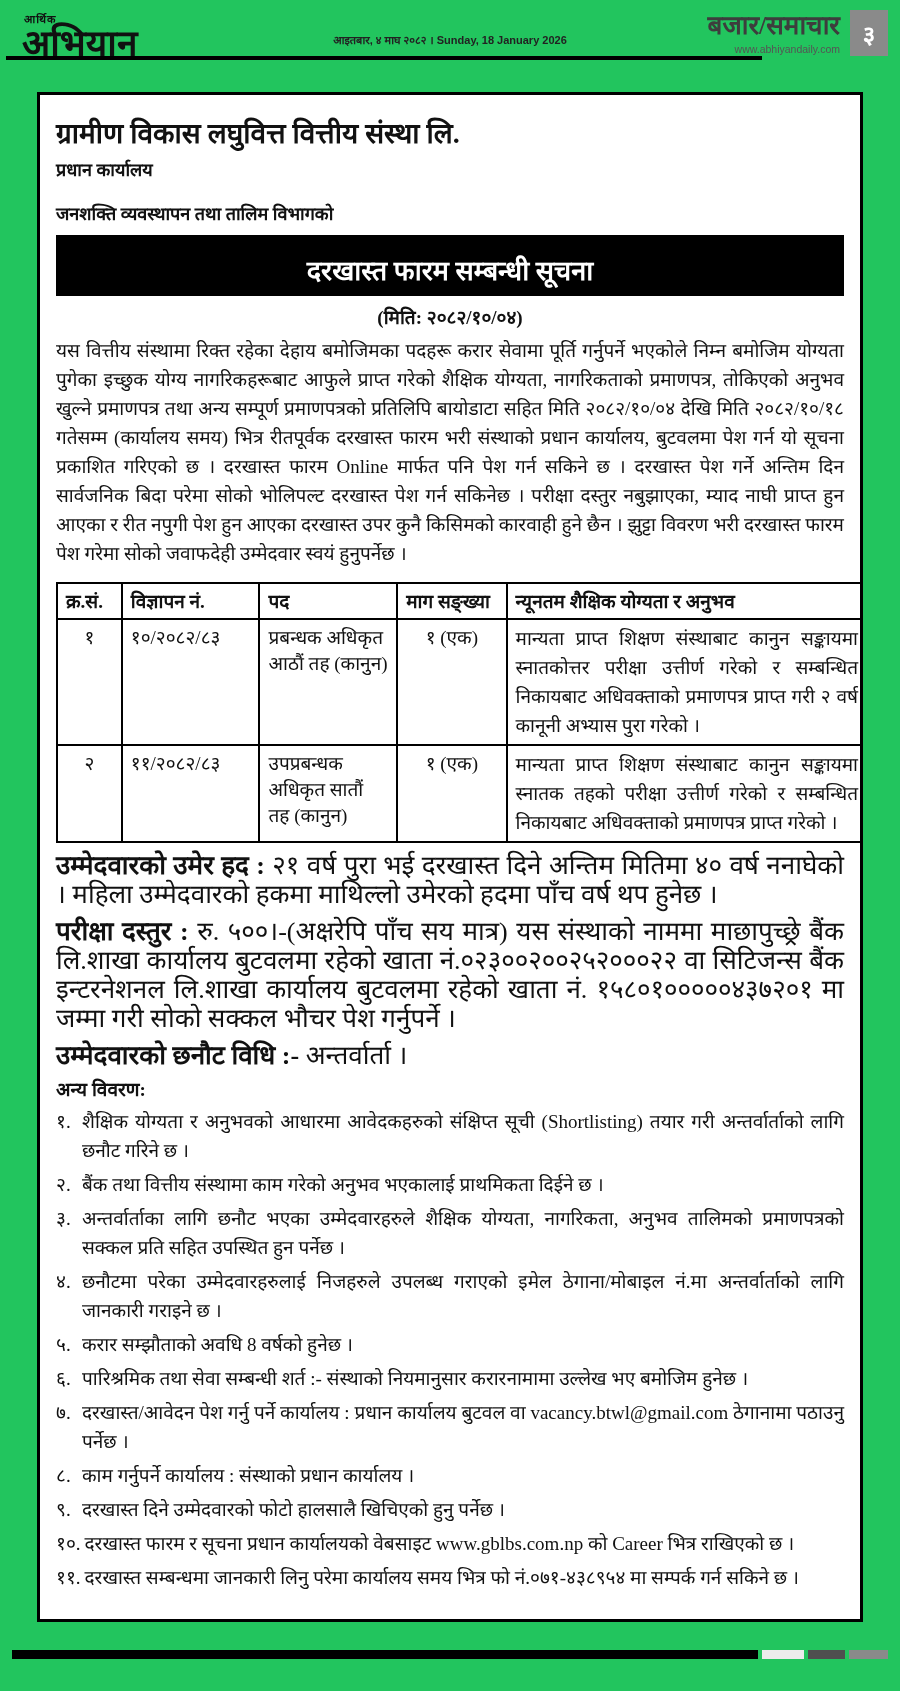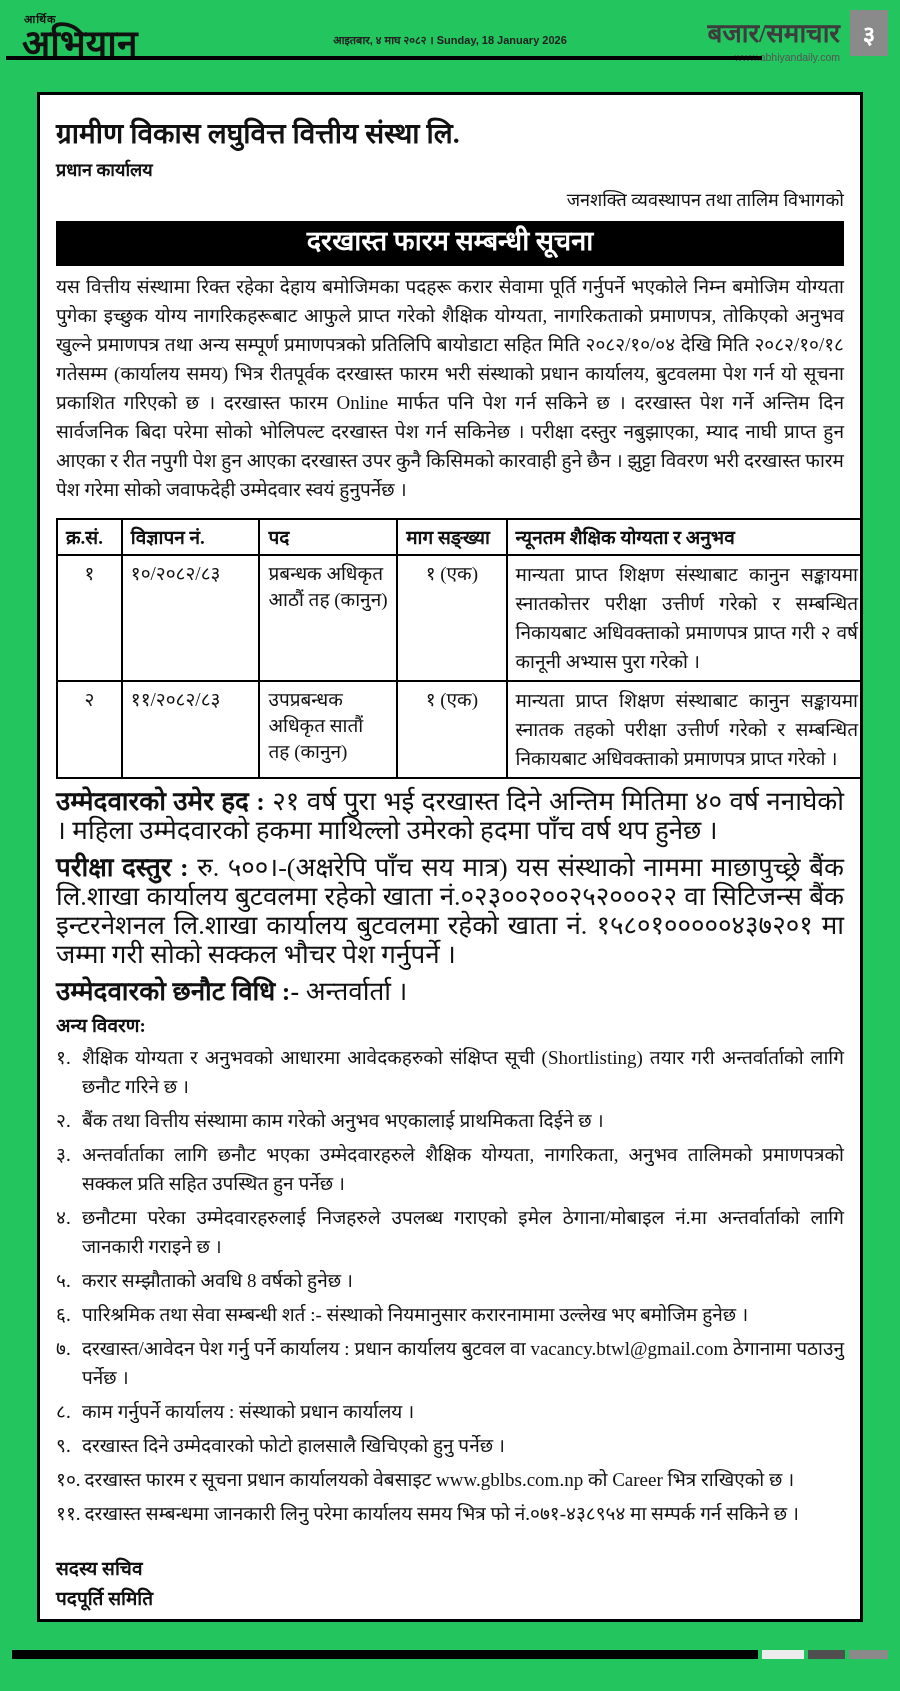--- a/index.html
+++ b/index.html
@@ -12,41 +12,41 @@
   
   .masthead { position:absolute; top:0; left:0; width:100%; height:62px; }
   .logo { position:absolute; left:22px; top:14px; line-height:1; }
   .logo .logo-top { display:block; font-size:11px; font-weight:bold; letter-spacing:1px; margin-left:2px; font-family:"Liberation Sans","DejaVu Sans",sans-serif; }
   .logo .logo-main { display:block; font-size:37px; font-weight:bold; font-family:"Liberation Sans","DejaVu Sans",sans-serif; letter-spacing:0; }
   .dateline {
     position:absolute; left:0; right:0; top:32px; text-align:center;
     font-size:11px; font-weight:bold; color:#222;
     font-family:"Liberation Sans","DejaVu Sans",sans-serif;
   }
-  .section-block { position:absolute; right:60px; top:12px; text-align:right;margin-top:8px; }
+  .section-block { position:absolute; right:60px; top:12px; text-align:right; }
   .section-title { font-size:26px; font-weight:bold; color:#3d3d3d; line-height:1.1; font-family:"Liberation Serif","DejaVu Serif",serif; }
   .website { font-size:10.5px; color:#555; font-family:"Liberation Sans","DejaVu Sans",sans-serif; margin-top:2px; }
   .page-num-box {
     position:absolute; right:12px; top:10px; width:38px; height:46px;
     background:#8a8a8a; color:#fff; display:flex; align-items:center; justify-content:center;
     font-size:24px; font-weight:bold;
   }
   .masthead-rule { position:absolute; left:6px; top:56px; width:756px; height:4px; background:#000; }
 
   
   .notice-box {
     position:absolute; left:37px; top:92px; width:826px; height:1530px;
     border:3px solid #000; background:#fff; overflow:hidden;
   }
   .inner { padding:10px 16px 0 16px; }
   .org-name { text-align:left; font-size:28px; font-weight:bold; margin-top:8px; }
   .office   { font-size:18px; font-weight:bold; margin-top:6px; }
-  .dept     { text-align:right; font-size:18px; font-weight:normal; margin-top:6px; }
+  .dept     { text-align:left; font-size:18px; font-weight:bold; margin-top:20px; }
   .banner   { background:#000; color:#fff; text-align:center; font-size:27px; font-weight:bold;
-              padding:0 0 8px 0; margin-top:10px; }
+              padding:16px 0 8px 0; margin-top:10px; }
   .miti     { text-align:center; font-size:19px; font-weight:bold; margin-top:8px; }
 
   .intro { font-size:19px; line-height:29px; text-align:justify; margin-top:6px; }
 
   
   table.vac { border-collapse:collapse; width:812px; margin:14px auto 0 auto; }
   table.vac th, table.vac td { border:2px solid #000; font-size:19px; padding:4px 8px; vertical-align:top; }
   table.vac th { font-weight:bold; text-align:left; white-space:nowrap; }
   td.c, th.c { text-align:center; }
   td.just { text-align:justify; line-height:29px; }
@@ -97,20 +97,21 @@
 
   <div class="notice-box">
     <div class="inner">
 
       <div class="org-name">ग्रामीण विकास लघुवित्त वित्तीय संस्था लि.</div>
       <div class="office">प्रधान कार्यालय</div>
       <div class="dept">जनशक्ति व्यवस्थापन तथा तालिम विभागको</div>
 
       <div class="banner">दरखास्त फारम सम्बन्धी सूचना</div>
 
+      <div class="miti">(मिति: २०८२/१०/०४)</div>
 
       <div class="intro">यस वित्तीय संस्थामा रिक्त रहेका देहाय बमोजिमका पदहरू करार सेवामा पूर्ति गर्नुपर्ने भएकोले निम्न बमोजिम योग्यता पुगेका इच्छुक योग्य नागरिकहरूबाट आफुले प्राप्त गरेको शैक्षिक योग्यता, नागरिकताको प्रमाणपत्र, तोकिएको अनुभव खुल्ने प्रमाणपत्र तथा अन्य सम्पूर्ण प्रमाणपत्रको प्रतिलिपि बायोडाटा सहित मिति २०८२/१०/०४ देखि मिति २०८२/१०/१८ गतेसम्म (कार्यालय समय) भित्र रीतपूर्वक दरखास्त फारम भरी संस्थाको प्रधान कार्यालय, बुटवलमा पेश गर्न यो सूचना प्रकाशित गरिएको छ । दरखास्त फारम Online मार्फत पनि पेश गर्न सकिने छ । दरखास्त पेश गर्ने अन्तिम दिन सार्वजनिक बिदा परेमा सोको भोलिपल्ट दरखास्त पेश गर्न सकिनेछ । परीक्षा दस्तुर नबुझाएका, म्याद नाघी प्राप्त हुन आएका र रीत नपुगी पेश हुन आएका दरखास्त उपर कुनै किसिमको कारवाही हुने छैन । झुट्टा विवरण भरी दरखास्त फारम पेश गरेमा सोको जवाफदेही उम्मेदवार स्वयं हुनुपर्नेछ ।</div>
 
       <table class="vac">
         <colgroup>
           <col class="w-sn">
             <col class="w-ad">
             <col class="w-post">
             <col class="w-cnt">
             <col class="w-q">

